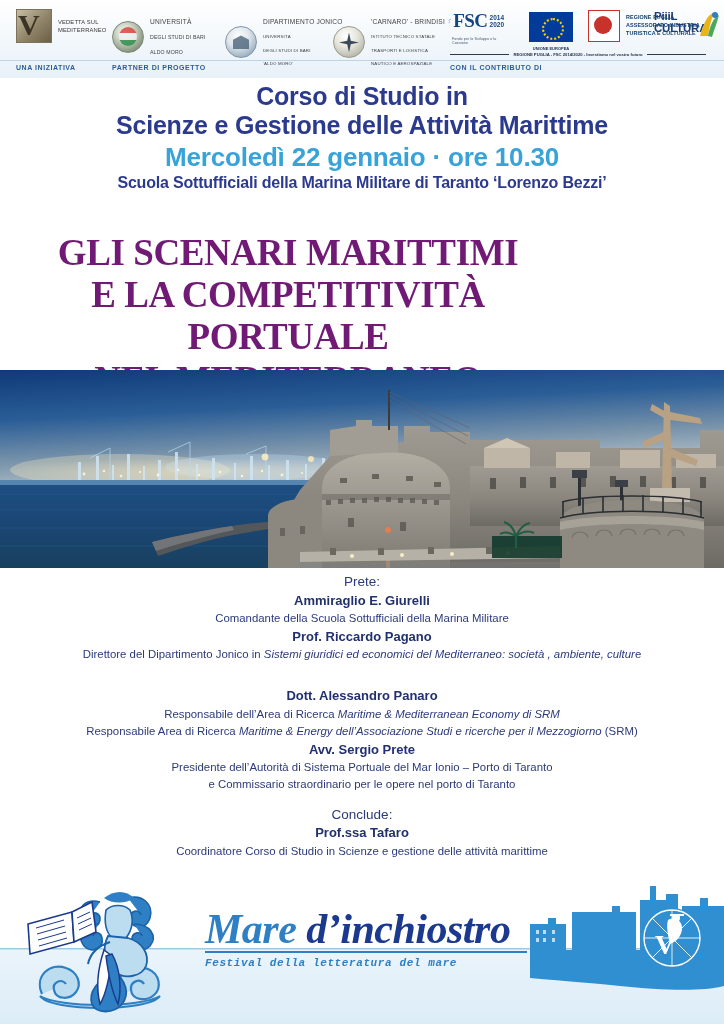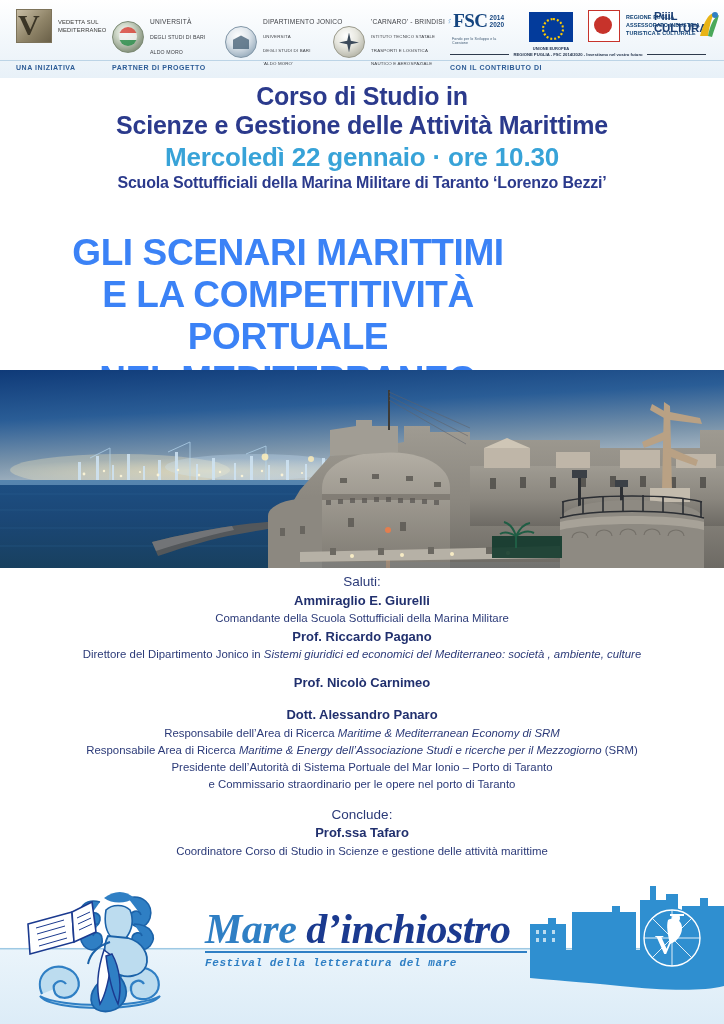--- a/index.html
+++ b/index.html
@@ -270,22 +270,23 @@
 
   
   .headline {
     position: absolute;
     left: 0; top: 232px;
     width: 576px;
     text-align: center;
     font-size: 37px;
     font-weight: bold;
     line-height: 1.14;
-    color: #3b82f6;
+    color: #701a75;
     letter-spacing: -.4px;
+    font-family: Liberation Serif, serif;
   }
 
   
   .photo {
     position: absolute;
     left: 0; top: 370px;
     width: 724px;
     height: 198px;
     overflow: hidden;
   }
@@ -694,35 +695,35 @@
 
       <g opacity="0.35">
         <rect x="300" y="192" width="260" height="6" fill="#7d8388"></rect>
         <rect x="386" y="190" width="4" height="8" fill="#ffb27a" opacity="0.7"></rect>
       </g>
       <circle cx="388" cy="160" r="3" fill="#ff7a3c" opacity="0.75"></circle>
     </svg>
   </div>
 
   <div class="program">
-    <div class="p-role">Saluti:</div>
+    <div class="p-role">Prete:</div>
     <div class="p-name">Ammiraglio E. Giurelli</div>
     <div class="p-desc">Comandante della Scuola Sottufficiali della Marina Militare</div>
     <div class="p-name">Prof. Riccardo Pagano</div>
     <div class="p-desc"><span>Direttore del Dipartimento Jonico in </span><i>Sistemi giuridici ed economici del Mediterraneo: società , ambiente, cultur</i><span>e</span></div>
 
     <div class="p-gap-m"></div>
 
-    <div class="p-name">Prof. Nicolò Carnimeo</div>
 
     <div class="p-gap-l"></div>
 
     <div class="p-name">Dott. Alessandro Panaro</div>
     <div class="p-desc"><span>Responsabile dell’Area di Ricerca </span><i>Maritime &amp; Mediterranean Economy di SRM</i></div>
     <div class="p-desc"><span>Responsabile Area di Ricerca </span><i>Maritime &amp; Energy dell’Associazione  Studi e ricerche per il Mezzogiorno</i><span> (SRM)</span></div>
+    <div class="p-name">Avv. Sergio Prete</div>
     <div class="p-desc">Presidente dell’Autorità di Sistema Portuale del Mar Ionio – Porto di Taranto</div>
     <div class="p-desc">e Commissario straordinario per le opere nel porto di Taranto</div>
 
     <div class="p-gap-m"></div>
 
     <div class="p-role">Conclude:</div>
     <div class="p-name">Prof.ssa Tafaro</div>
     <div class="p-desc">Coordinatore Corso di Studio in Scienze e gestione delle attività marittime</div>
   </div>
 

